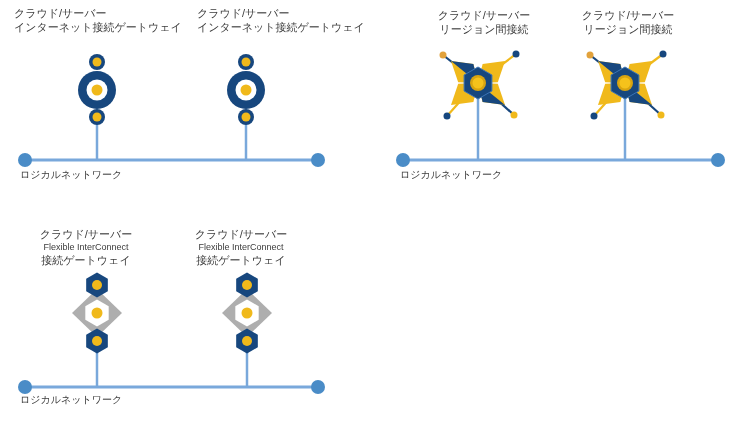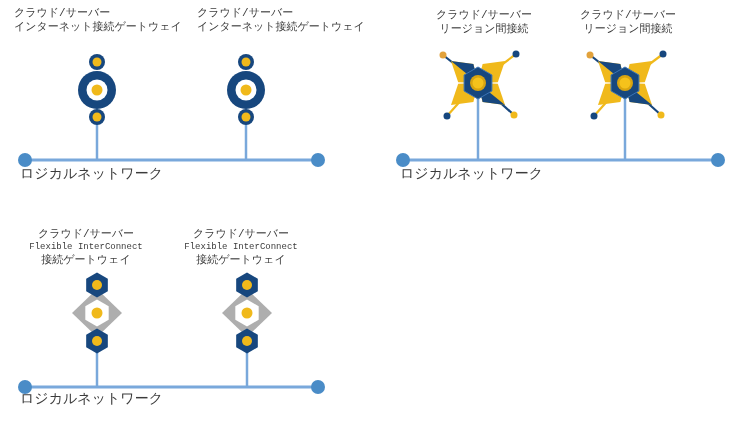--- a/index.html
+++ b/index.html
@@ -1,36 +1,36 @@
 <!DOCTYPE html>
 <html><head>
 <meta charset="utf-8">
 <style>
   html,body{margin:0;padding:0;background:#ffffff;}
   #stage{
     position:relative;
     width:729px;height:421px;
     background:#ffffff;
     overflow:hidden;
-    font-family:Liberation Mono, monospace;
+    font-family:Liberation Sans, sans-serif;
   }
   #diagram-svg{position:absolute;left:0;top:0;}
   .lbl{
     position:absolute;
     color:#3c3c3c;
     font-size:11px;
     line-height:14px;
     white-space:nowrap;
   }
   .lbl.centered{text-align:center;}
   .lbl .small{font-size:9px;line-height:12px;}
   .netlbl{
     position:absolute;
     color:#3c3c3c;
-    font-size:14px;
+    font-size:10px;
     line-height:13px;
     white-space:nowrap;
   }
   
   .navy{fill:#17477e;}
   .gold{fill:#f0b91b;}
   .whitefill{fill:#ffffff;}
   .grayfill{fill:#aeaeae;}
   .golddark{fill:#d8a410;}
   .goldbright{fill:#f5c21b;}

